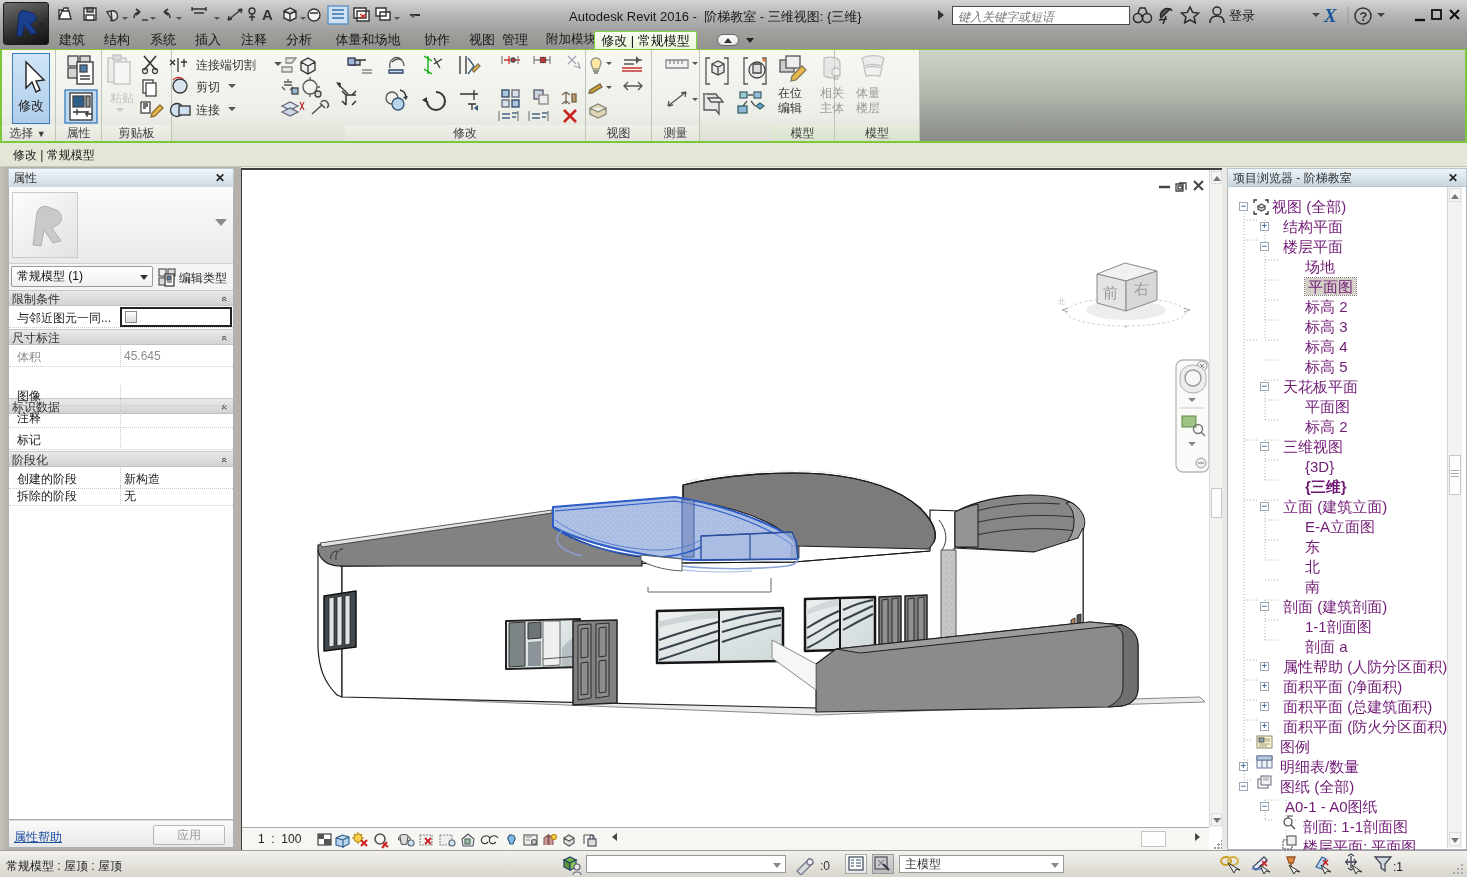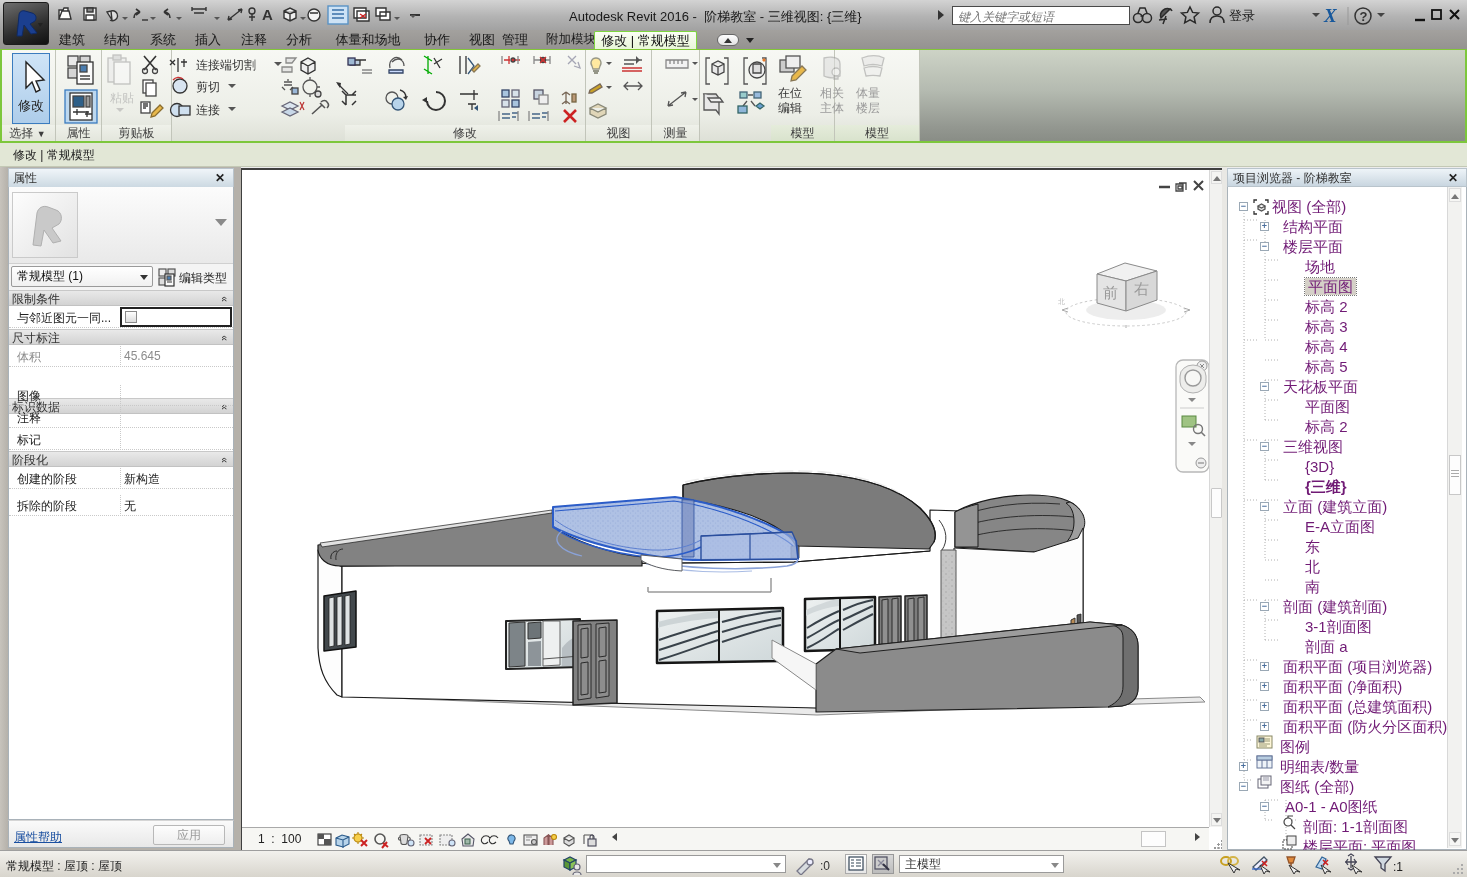--- a/index.html
+++ b/index.html
@@ -448,21 +448,21 @@
     <div class="prow" style="top:242px;height:21px;border-bottom:1px dotted #c9c9c9;">
         <span style="position:absolute;left:8px;top:3px;">标记</span>
         <span style="position:absolute;left:111px;top:0;width:1px;height:21px;border-left:1px dotted #c9c9c9;"></span>
       </div>
     <div class="prow phead" style="top:264px;height:16px;line-height:16px;padding-left:3px;">阶段化<span style="position:absolute;right:6px;font-size:10px;display:inline-block;transform:rotate(90deg);">«</span></div>
     <div class="prow" style="top:281px;height:21px;border-bottom:1px dotted #c9c9c9;">
         <span style="position:absolute;left:8px;top:3px;">创建的阶段</span>
         <span style="position:absolute;left:115px;top:3px;">新构造</span>
         <span style="position:absolute;left:111px;top:0;width:1px;height:21px;border-left:1px dotted #c9c9c9;"></span>
       </div>
-    <div class="prow" style="top:308px;height:21px;border-bottom:1px dotted #c9c9c9;padding-left:20px;">
+    <div class="prow" style="top:298px;height:21px;border-bottom:1px dotted #c9c9c9;padding-left:20px;">
         <span style="position:absolute;left:8px;top:3px;">拆除的阶段</span>
         <span style="position:absolute;left:115px;top:3px;">无</span>
         <span style="position:absolute;left:111px;top:0;width:1px;height:21px;border-left:1px dotted #c9c9c9;"></span>
       </div>
   </div>
   <div id="propfoot" class="abs">
     <span style="position:absolute;left:5px;top:8px;font-size:12px;color:#1a4fa0;text-decoration:underline;">属性帮助</span>
     <div style="position:absolute;right:8px;top:4px;width:72px;height:20px;background:linear-gradient(#fdfdfd,#eee);border:1px solid #b8b8b8;border-radius:2px;text-align:center;font-size:12px;line-height:19px;color:#9a9a9a;">应用</div>
   </div>
   <div id="canvas" class="abs">
@@ -755,23 +755,23 @@
     <div class="trow" style="left:77px;top:230px;">标高 2</div>
     <div class="trow" style="left:55px;top:250px;">三维视图</div>
     <div class="trow" style="left:77px;top:270px;">{3D}</div>
     <div class="trow" style="left:77px;top:290px;font-weight:bold;">{三维}</div>
     <div class="trow" style="left:55px;top:310px;">立面 (建筑立面)</div>
     <div class="trow" style="left:77px;top:330px;">E-A立面图</div>
     <div class="trow" style="left:77px;top:350px;">东</div>
     <div class="trow" style="left:77px;top:370px;">北</div>
     <div class="trow" style="left:77px;top:390px;">南</div>
     <div class="trow" style="left:55px;top:410px;">剖面 (建筑剖面)</div>
-    <div class="trow" style="left:77px;top:430px;">3-1剖面图</div>
+    <div class="trow" style="left:77px;top:430px;">1-1剖面图</div>
     <div class="trow" style="left:77px;top:450px;">剖面 a</div>
-    <div class="trow" style="left:55px;top:470px;">面积平面 (项目浏览器)</div>
+    <div class="trow" style="left:55px;top:470px;">属性帮助 (人防分区面积)</div>
     <div class="trow" style="left:55px;top:490px;">面积平面 (净面积)</div>
     <div class="trow" style="left:55px;top:510px;">面积平面 (总建筑面积)</div>
     <div class="trow" style="left:55px;top:530px;">面积平面 (防火分区面积)</div>
     <div class="trow" style="left:52px;top:550px;">图例</div>
     <div class="trow" style="left:52px;top:570px;">明细表/数量</div>
     <div class="trow" style="left:52px;top:590px;">图纸 (全部)</div>
     <div class="trow" style="left:57px;top:610px;">A0-1 - A0图纸</div>
     <div class="trow" style="left:75px;top:630px;">剖面: 1-1剖面图</div>
     <div class="trow" style="left:75px;top:650px;">楼层平面: 平面图</div>
     <div class="texp" style="left:11px;top:15px;">−</div>

